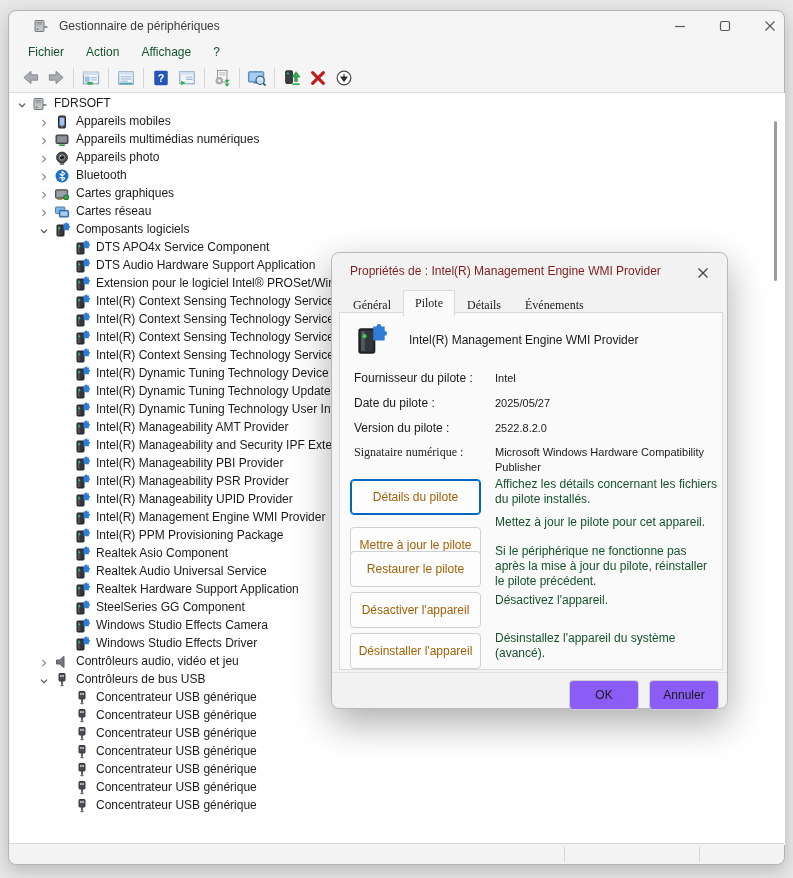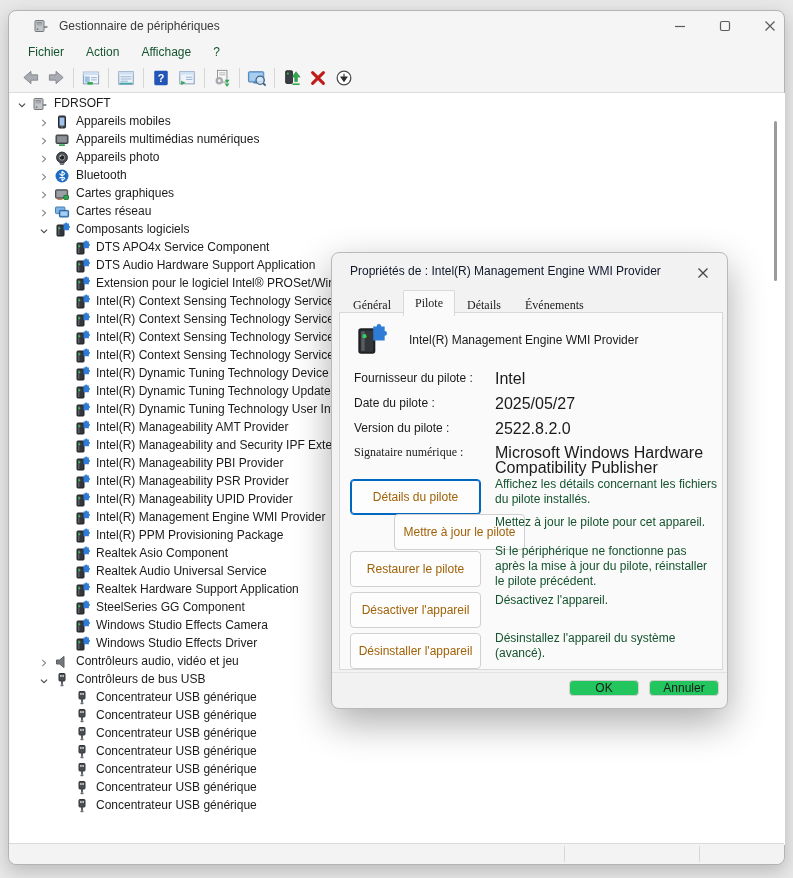--- a/index.html
+++ b/index.html
@@ -39,41 +39,41 @@
   .vscroll{position:absolute;right:8px;top:28px;width:3px;height:160px;background:#9b9b9b;border-radius:2px;}
 
   
   .statusbar{position:absolute;left:0;bottom:0;width:100%;height:21px;background:#f3f3f3;
     border-top:1px solid #d9d9d9;border-radius:0 0 8px 8px;}
   .sb-sep{position:absolute;top:2px;bottom:2px;width:1px;background:#d8d8d8;}
 
   
   .dialog{position:absolute;left:331px;top:252px;width:397px;height:457px;background:#f2f2f2;
     border:1px solid #b9b9b9;border-radius:8px;box-shadow:0 14px 38px rgba(0,0,0,.33);z-index:10;}
-  .dlg-title{position:absolute;left:18px;top:11px;font-size:12px;color:#0f172a;}
+  .dlg-title{position:absolute;left:18px;top:11px;font-size:12px;color:#7f1d1d;}
   .dlg-close{position:absolute;right:14px;top:10px;width:20px;height:20px;display:flex;
     align-items:center;justify-content:center;color:#454545;}
   .tabs{position:absolute;left:9px;top:37px;display:flex;align-items:flex-end;z-index:3;}
   .tab{height:22px;padding:0 11px;display:flex;align-items:center;font-size:12px;color:#1a1a1a;
     border:1px solid transparent;border-bottom:none;font-family:Liberation Serif, serif;}
   .tab.active{background:#fafafa;border-color:#d9d9d9;height:26px;border-radius:2px 2px 0 0;z-index:4;}
   .tab-page{position:absolute;left:7px;top:59px;width:384px;height:358px;background:#fafafa;
     border:1px solid #d9d9d9;z-index:2;}
   .dev-head{position:absolute;left:13px;top:10px;display:flex;align-items:center;}
   .dev-icon{width:34px;height:34px;display:inline-flex;}
   .dev-name{font-size:12px;color:#1a1a1a;margin-left:22px;}
   .field-label{position:absolute;left:14px;width:140px;font-size:12px;color:#1a1a1a;}
-  .field-value{position:absolute;left:155px;width:222px;font-size:16px;color:#1a1a1a;line-height:15px;}
+  .field-value{position:absolute;left:155px;width:222px;font-size:11px;color:#1a1a1a;line-height:15px;}
   .act-btn{position:absolute;left:10px;width:131px;height:36px;background:#fdfdfd;
     border:1px solid #d0d0d0;border-radius:4px;font-size:12px;color:#a16207;
     display:flex;align-items:center;justify-content:center;font-family:inherit;}
   .act-btn.focused{border-color:#0067c0;box-shadow:inset 0 0 0 1px #0067c0;}
   .act-desc{position:absolute;left:155px;width:222px;font-size:12px;color:#14532d;line-height:15px;}
   .dlg-footer{position:absolute;left:0;top:419px;width:100%;height:38px;border-top:1px solid #e2e2e2;}
-  .dlg-btn{position:absolute;top:7px;width:70px;height:16px;background:#22c55e;border:1px solid #d0d0d0;
+  .dlg-btn{position:absolute;top:7px;width:70px;height:30px;background:#8b5cf6;border:1px solid #d0d0d0;
     border-radius:4px;font-size:12px;color:#1a1a1a;display:flex;align-items:center;justify-content:center;font-family:inherit;}
   .ok-btn{left:237px;}  .cancel-btn{left:317px;}
 </style>
 </head>
 <body>
 
 <div class="window">
   <div class="titlebar">
     <span class="app-icon ic">
         <svg width="16" height="16" viewBox="0 0 16 16">
@@ -791,21 +791,21 @@
         <div class="field-label" style="top: 83px;">Date du pilote :</div>
         <div class="field-value" style="top: 83px;">2025/05/27</div>
         <div class="field-label" style="top: 108px;">Version du pilote :</div>
         <div class="field-value" style="top: 108px;">2522.8.2.0</div>
         <div class="field-label" style="top: 132px; font-family: Liberation Serif, serif;">Signataire numérique :</div>
         <div class="field-value" style="top: 132px;">Microsoft Windows Hardware Compatibility Publisher</div>
       </div>
     <div id="dlg-actions">
         <button class="act-btn focused" style="top: 166px;">Détails du pilote</button>
         <div class="act-desc" style="top: 164px;">Affichez les détails concernant les fichiers du pilote installés.</div>
-        <button class="act-btn" style="top: 201px; margin-left: 44px;">Mettre à jour le pilote</button>
+        <button class="act-btn" style="top: 214px;">Mettre à jour le pilote</button>
         <div class="act-desc" style="top: 202px;">Mettez à jour le pilote pour cet appareil.</div>
         <button class="act-btn" style="top: 238px;">Restaurer le pilote</button>
         <div class="act-desc" style="top: 231px;">Si le périphérique ne fonctionne pas après la mise à jour du pilote, réinstaller le pilote précédent.</div>
         <button class="act-btn" style="top: 279px;">Désactiver l'appareil</button>
         <div class="act-desc" style="top: 280px;">Désactivez l'appareil.</div>
         <button class="act-btn" style="top: 320px;">Désinstaller l'appareil</button>
         <div class="act-desc" style="top: 318px;">Désinstallez l'appareil du système (avancé).</div>
       </div>
   </div>
   <div class="dlg-footer">

